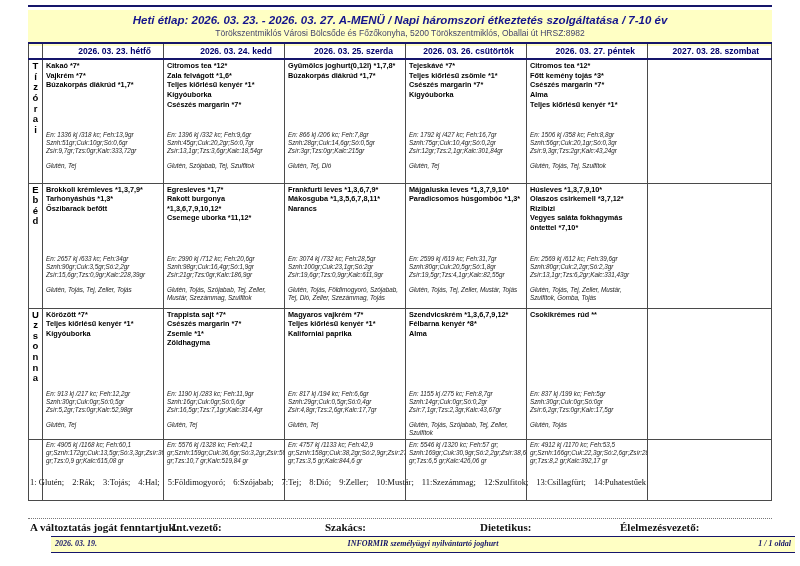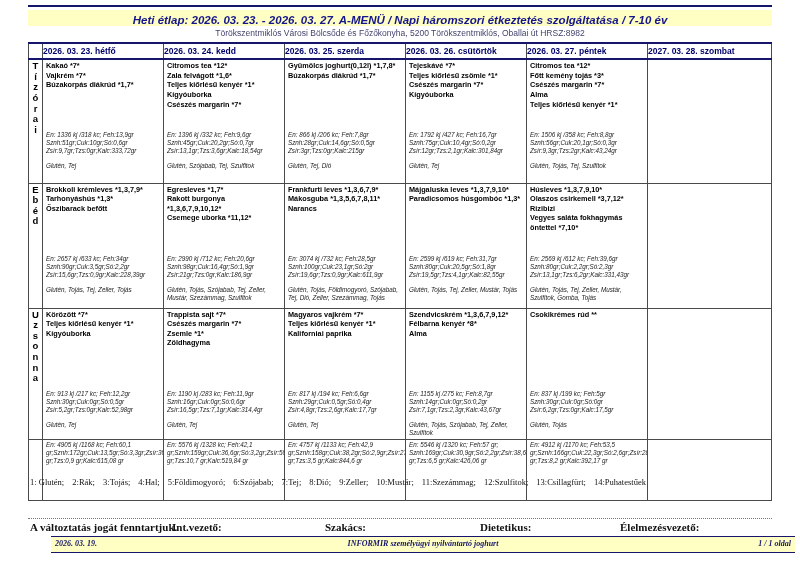--- a/index.html
+++ b/index.html
@@ -1,27 +1,27 @@
 <!DOCTYPE html>
 <html><head>
 <meta charset="utf-8">
 <style>
   html,body{margin:0;padding:0;background:#ffffff;}
   body{width:800px;height:566px;font-family:"Liberation Sans",sans-serif;-webkit-font-smoothing:antialiased;}
   .page{position:relative;width:800px;height:566px;background:#fff;overflow:hidden;}
 
   .topline{position:absolute;left:28px;width:744px;top:5px;border-top:2px solid #15156b;}
 
-  .band{position:absolute;left:28px;width:744px;top:10px;height:16px;background:#ffffc4;text-align:center;}
+  .band{position:absolute;left:28px;width:744px;top:10px;height:36px;background:#ffffc4;text-align:center;}
   .band .title{color:#15158c;font-weight:bold;font-style:italic;font-size:11.5px;line-height:1.3;padding-top:3px;}
   .band .subtitle{color:#44446e;font-size:8.5px;line-height:1.2;}
 
   table.menu{position:absolute;left:28px;top:42px;width:744px;border-collapse:collapse;table-layout:fixed;border:1.5px solid #15156b;}
   table.menu th, table.menu td{border:1px solid #4a4a4a;vertical-align:top;padding:1px 3px;overflow:hidden;}
-  table.menu thead th{border-top:2px solid #15156b;border-bottom:2px solid #15156b;color:#00006b;font-size:8.5px;font-weight:bold;text-align:left;padding:2px 0;}
+  table.menu thead th{border-top:2px solid #15156b;border-bottom:2px solid #15156b;color:#00006b;font-size:8.5px;font-weight:bold;text-align:right;padding:2px 12px;}
   .rowlabel{font-weight:bold;font-size:9.5px;line-height:1.12;text-align:center;white-space:pre-line;color:#000;padding:1px 0 0 0;}
   .items{font-weight:bold;font-size:7.3px;line-height:1.32;white-space:pre-line;color:#000;height:70px;}
   tr.row-uzsonna .items{height:80px;}
   .nutri{font-style:italic;font-size:6.3px;line-height:1.28;white-space:pre-line;color:#1a1a1a;}
   .allerg{font-style:italic;font-size:6.3px;line-height:1.25;color:#1a1a1a;margin-top:7px;}
   .total{font-style:italic;font-size:6.3px;line-height:1.3;color:#1a1a1a;}
 
   .legend{position:absolute;left:30px;top:477px;width:616px;display:flex;justify-content:space-between;font-family:"Liberation Serif",serif;font-size:8.5px;color:#111;}
   .dotline{position:absolute;left:28px;width:744px;top:518px;border-top:1px dotted #777;}
 

